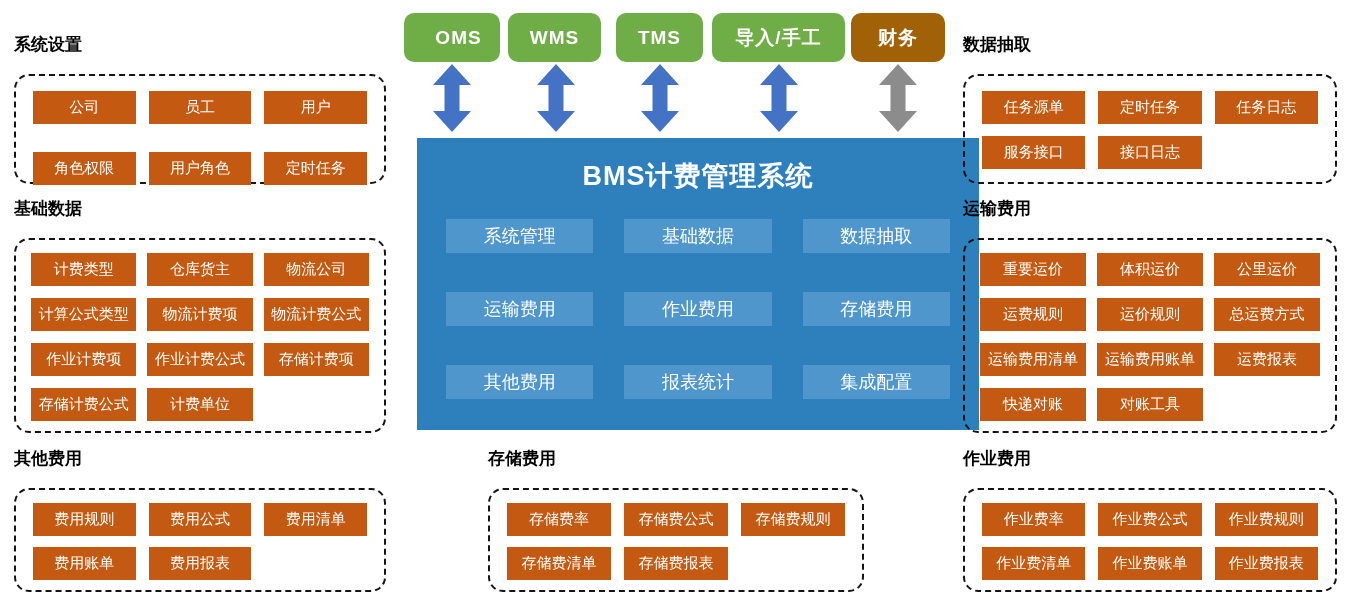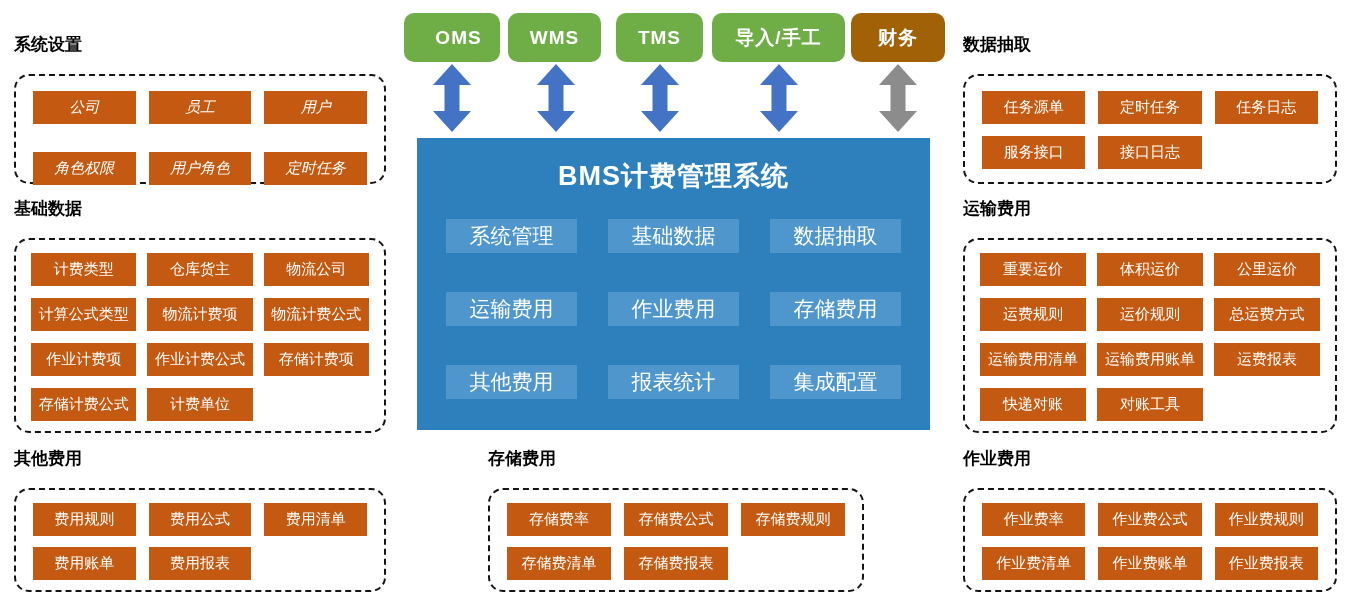--- a/index.html
+++ b/index.html
@@ -17,36 +17,36 @@
   #src-1 { left:508px; width:93px; }
   #src-2 { left:616px; width:87px; }
   #src-3 { left:712px; width:133px; }
   #src-4 { left:851px; width:94px; }
 
   .arrow { position:absolute; top:64px; width:38px; height:68px; }
   #arrow-0 { left:433px; } #arrow-1 { left:537px; } #arrow-2 { left:641px; }
   #arrow-3 { left:760px; } #arrow-4 { left:879px; }
 
   
-  #center-panel { position:absolute; left:417px; top:138px; width:513px; height:292px; background:#2E80BC; }
+  #center-panel { position:absolute; left:417px; top:138px; width:562px; height:292px; background:#2E80BC; }
   #center-title { color:#ffffff; font-size:27px; font-weight:bold; text-align:center; padding-top:20px; letter-spacing:1px; }
   #center-grid  { display:grid; grid-template-columns:repeat(3,1fr); column-gap:31px; row-gap:39px; margin:25px 29px 0; }
-  .module { background:#4E96CC; color:#ffffff; font-size:21px; height:34px;
+  .module { background:#4E96CC; color:#ffffff; font-size:18px; height:34px;
             display:flex; align-items:center; justify-content:center; white-space:nowrap; }
 
   
   .section  { position:absolute; }
   .sec-title { font-size:17px; font-weight:bold; color:#000; text-align:left; line-height:26px; margin-bottom:16px; }
   .dashed-box { border:2px dashed #141414; border-radius:15px; display:grid;
                 grid-template-columns:repeat(3,1fr); }
   .item { background:#C45A12; color:#ffffff; font-size:15px; height:33px;
           display:flex; align-items:center; justify-content:center; white-space:nowrap; }
 
   #sec-system    { left:14px;  top:32px;  width:372px; }
-  #sec-system    .dashed-box { height:110px; padding:15px 17px; gap:28px 13px;font-style:italic; }
+  #sec-system    .dashed-box { height:110px; padding:15px 17px; gap:28px 13px; }
   #sec-base      { left:14px;  top:196px; width:372px; }
   #sec-base      .dashed-box { height:195px; padding:13px 15px; gap:12px 11px; }
   #sec-otherfee  { left:14px;  top:446px; width:372px; }
   #sec-otherfee  .dashed-box { height:104px; padding:13px 17px; gap:11px 13px; }
 
   #sec-extract   { left:963px; top:32px;  width:374px; }
   #sec-extract   .dashed-box { height:110px; padding:15px 17px; gap:12px 13px; }
   #sec-transport { left:963px; top:196px; width:374px; }
   #sec-transport .dashed-box { height:195px; padding:13px 15px; gap:12px 11px; }
   #sec-work      { left:963px; top:446px; width:374px; }

